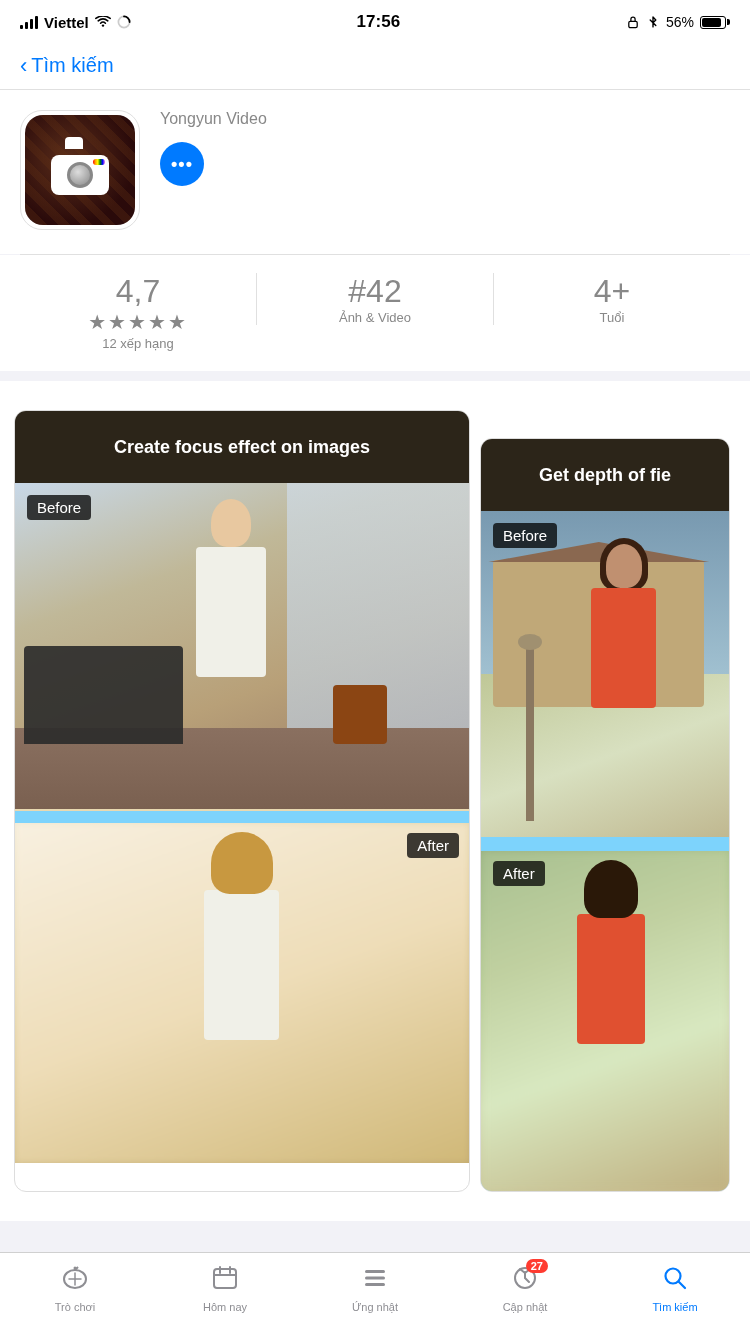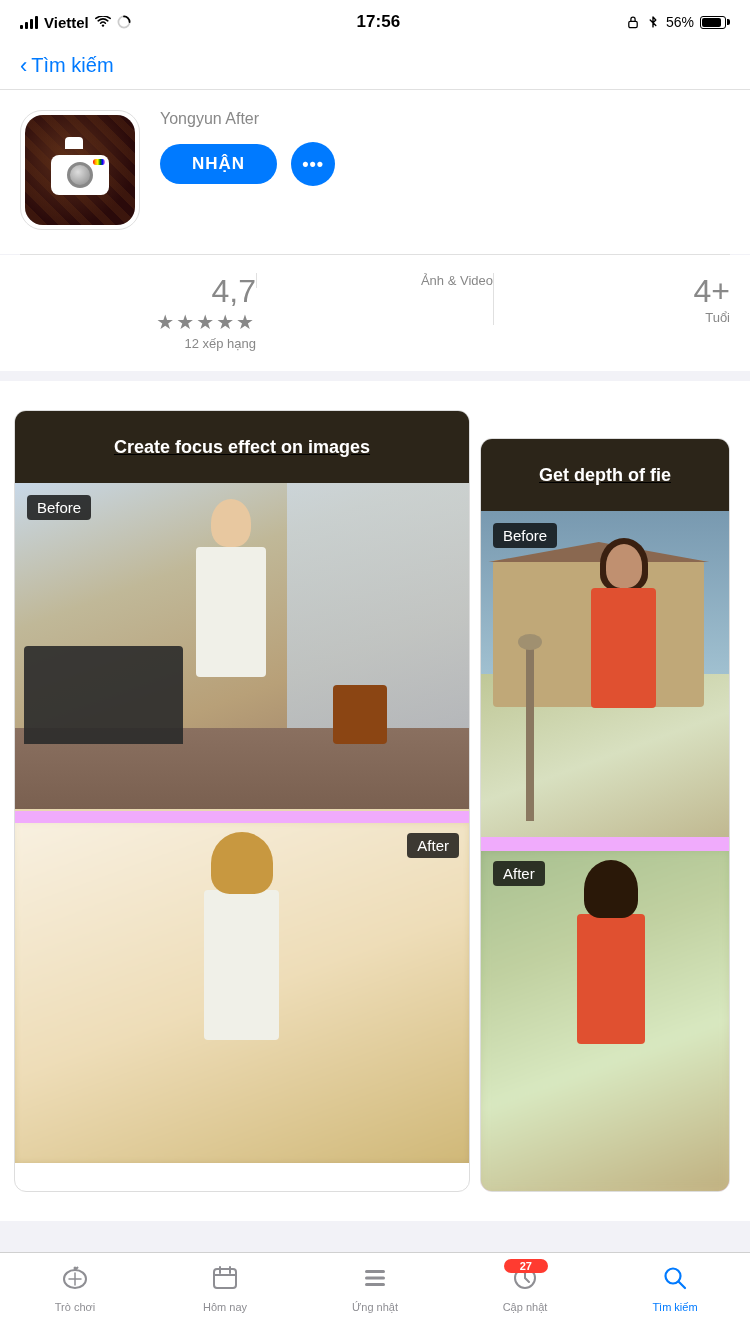--- a/index.html
+++ b/index.html
@@ -239,21 +239,21 @@
 
     
     .ratings-section {
       background: white;
       padding: 18px 20px 20px;
       display: flex;
       justify-content: space-between;
       align-items: flex-start;
     }
     .rating-item {
-      text-align: right;
+      text-align: center;
       flex: 1;
     }
     .rating-item + .rating-item {
       border-left: 1px solid #e0e0e0;
     }
     .rating-big {
       font-size: 32px;
       font-weight: 400;
       color: #888;
     }
@@ -296,21 +296,20 @@
     .screenshots-section {
       background: white;
       padding: 14px 0;
       overflow: hidden;
     }
     .screenshots-row {
       display: flex;
       gap: 10px;
       padding: 15px 14px;
       overflow: hidden;
-      text-decoration: underline;
     }
     .screenshot-card {
       flex-shrink: 0;
       border-radius: 12px;
       overflow: hidden;
       border: 1px solid #ddd;
     }
     .screenshot-card:first-child {
       width: 456px;
     }
@@ -325,21 +324,21 @@
       font-size: 18px;
       font-weight: 600;
       text-align: center;
       padding: 14px 12px;
       height: 72px;
       display: flex;
       align-items: center;
       justify-content: center;
     }
     .screenshot-body {
-      background: #f0abfc;
+      background: #7dd3fc;
       position: relative;
       height: 630px;
       overflow: hidden;
     }
 
     
     .label-badge {
       position: absolute;
       background: rgba(0,0,0,0.75);
       color: white;
@@ -394,21 +393,21 @@
     }
     .badge-circle {
       position: absolute;
       top: -6px;
       right: -10px;
       background: #ff3b30;
       color: white;
       font-size: 11px;
       font-weight: 700;
       border-radius: 10px;
-      padding: 1px 16px;
+      padding: 1px 5px;
       min-width: 18px;
       text-align: center;
     }
 
     .main-content {
       padding-bottom: 82px;
     }
   </style>
 </head>
 <body>
@@ -467,39 +466,39 @@
         <div class="camera-icon">
           <div class="camera-bump"></div>
           <div class="camera-body">
             <div class="camera-lens"></div>
             <div class="camera-rainbow"></div>
           </div>
         </div>
       </div>
     </div>
     <div class="app-details">
-      <div class="app-author">Yongyun After</div>
+      <div class="app-author">Yongyun Video</div>
       <div class="app-actions">
-        <button class="btn-get">NHẬN</button>
         <div class="btn-more">
           <span>•••</span>
         </div>
       </div>
     </div>
   </div>
 
   <div class="divider"></div>
 
   <div class="ratings-section">
     <div class="rating-item">
       <div class="rating-big">4,7</div>
       <div class="stars">★★★★★</div>
       <div class="rating-sub">12 xếp hạng</div>
     </div>
     <div class="rating-item">
+      <div class="rank-hash">#42</div>
       <div class="rank-cat">Ảnh &amp; Video</div>
     </div>
     <div class="rating-item">
       <div class="age-big">4+</div>
       <div class="age-sub">Tuổi</div>
     </div>
   </div>
 
   <div class="section-gap"></div>
 

